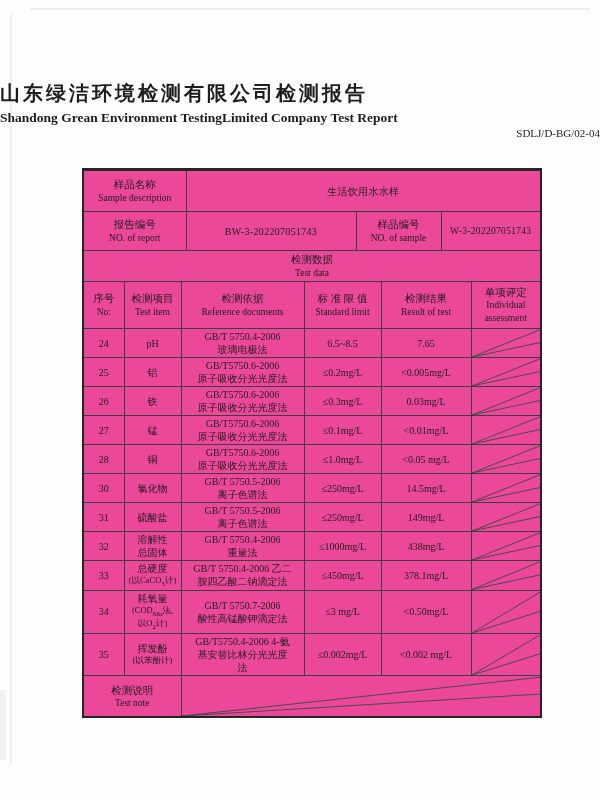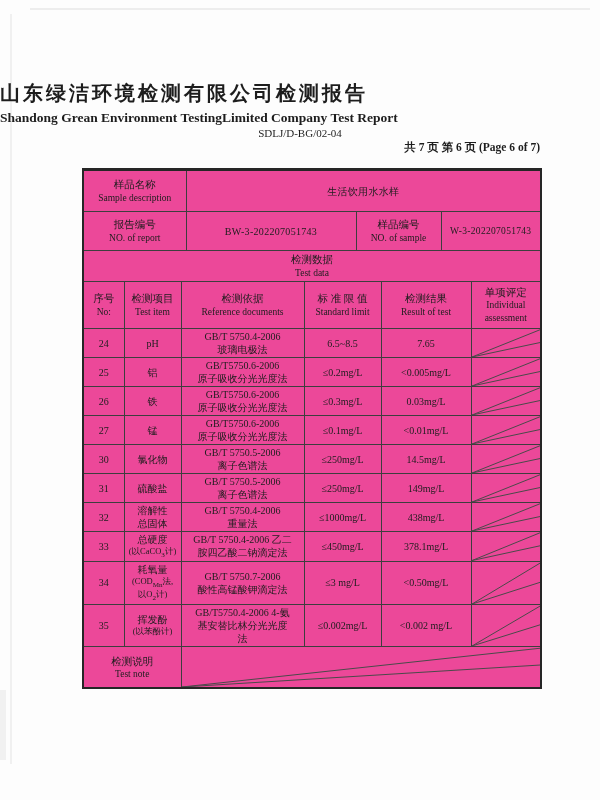--- a/index.html
+++ b/index.html
@@ -11,21 +11,21 @@
   }
   
   .scan-top  { position:absolute; left:30px; top:8px;  width:560px; height:2px; background:#e6e6e6; opacity:.7; }
   .scan-left { position:absolute; left:10px; top:14px; width:2px;  height:750px; background:#ececec; opacity:.8; }
   .scan-smudge { position:absolute; left:0px; top:690px; width:6px; height:70px; background:#f1f1f1; }
 
   .title    { position:absolute; top:80px;  left:0; width:100%; text-align:left;
               font-size:20px; font-weight:bold; letter-spacing:3px; }
   .subtitle { position:absolute; top:110px; left:0; width:100%; text-align:left;
               font-size:13.5px; font-weight:bold; }
-  .doccode  { position:absolute; top:127px; left:0; width:100%; text-align:center; font-size:11px;font-family:Liberation Serif, serif; }
+  .doccode  { position:absolute; top:127px; left:0; width:100%; text-align:right; font-size:11px;font-family:Liberation Serif, serif; }
   .pageinfo { position:absolute; top:140px; right:60px; font-size:11.5px; font-weight:600; }
 
   .tablewrap { position:absolute; left:82px; top:168px; width:456px;
                border:2px solid #262626; border-top-width:3px; background:#ec4899; }
 
   table.tbl { width:100%; border-collapse:collapse; table-layout:fixed; }
   .tbl td, .tbl th {
     border-right:1px solid #3e3e3e; border-bottom:1px solid #3e3e3e;
     text-align:center; vertical-align:middle; padding:1px 2px;
     font-weight:normal; font-size:10px; line-height:1.3; overflow:hidden;
@@ -54,21 +54,20 @@
 
 <div class="page">
 
   <div class="scan-top"></div>
   <div class="scan-left"></div>
   <div class="scan-smudge"></div>
 
   <div class="title">山东绿洁环境检测有限公司检测报告</div>
   <div class="subtitle">Shandong Grean Environment TestingLimited Company Test Report</div>
   <div class="doccode">SDLJ/D-BG/02-04</div>
-  <div class="pageinfo">共 7 页 第 6 页 (Page 6 of 7)</div>
 
   <div class="tablewrap">
 
     <table class="tbl">
       <colgroup>
           <col style="width:102px">
           <col style="width:170px">
           <col style="width:85px">
           <col style="width:99px">
         </colgroup>
@@ -189,20 +188,34 @@
             <td class="c-limit">≤0.1mg/L</td>
             <td class="c-result">&lt;0.01mg/L</td>
             <td class="c-assess">
               <svg viewBox="0 0 100 100" preserveAspectRatio="none">
                 <line x1="0" y1="100" x2="100" y2="2" stroke="#4a4a4a" stroke-width="1" vector-effect="non-scaling-stroke"></line>
                 <line x1="0" y1="100" x2="100" y2="48" stroke="#4a4a4a" stroke-width="1" vector-effect="non-scaling-stroke"></line>
               </svg>
             </td>
           </tr>
           <tr style="height: 28px;">
+            <td class="c-no">28</td>
+            <td class="c-item pre"><span class="pre">铜</span></td>
+            <td class="c-ref pre">GB/T5750.6-2006
+原子吸收分光光度法</td>
+            <td class="c-limit">≤1.0mg/L</td>
+            <td class="c-result">&lt;0.05 mg/L</td>
+            <td class="c-assess">
+              <svg viewBox="0 0 100 100" preserveAspectRatio="none">
+                <line x1="0" y1="100" x2="100" y2="2" stroke="#4a4a4a" stroke-width="1" vector-effect="non-scaling-stroke"></line>
+                <line x1="0" y1="100" x2="100" y2="48" stroke="#4a4a4a" stroke-width="1" vector-effect="non-scaling-stroke"></line>
+              </svg>
+            </td>
+          </tr>
+          <tr style="height: 28px;">
             <td class="c-no">30</td>
             <td class="c-item pre"><span class="pre">氯化物</span></td>
             <td class="c-ref pre">GB/T 5750.5-2006
 离子色谱法</td>
             <td class="c-limit">≤250mg/L</td>
             <td class="c-result">14.5mg/L</td>
             <td class="c-assess">
               <svg viewBox="0 0 100 100" preserveAspectRatio="none">
                 <line x1="0" y1="100" x2="100" y2="2" stroke="#4a4a4a" stroke-width="1" vector-effect="non-scaling-stroke"></line>
                 <line x1="0" y1="100" x2="100" y2="48" stroke="#4a4a4a" stroke-width="1" vector-effect="non-scaling-stroke"></line>

